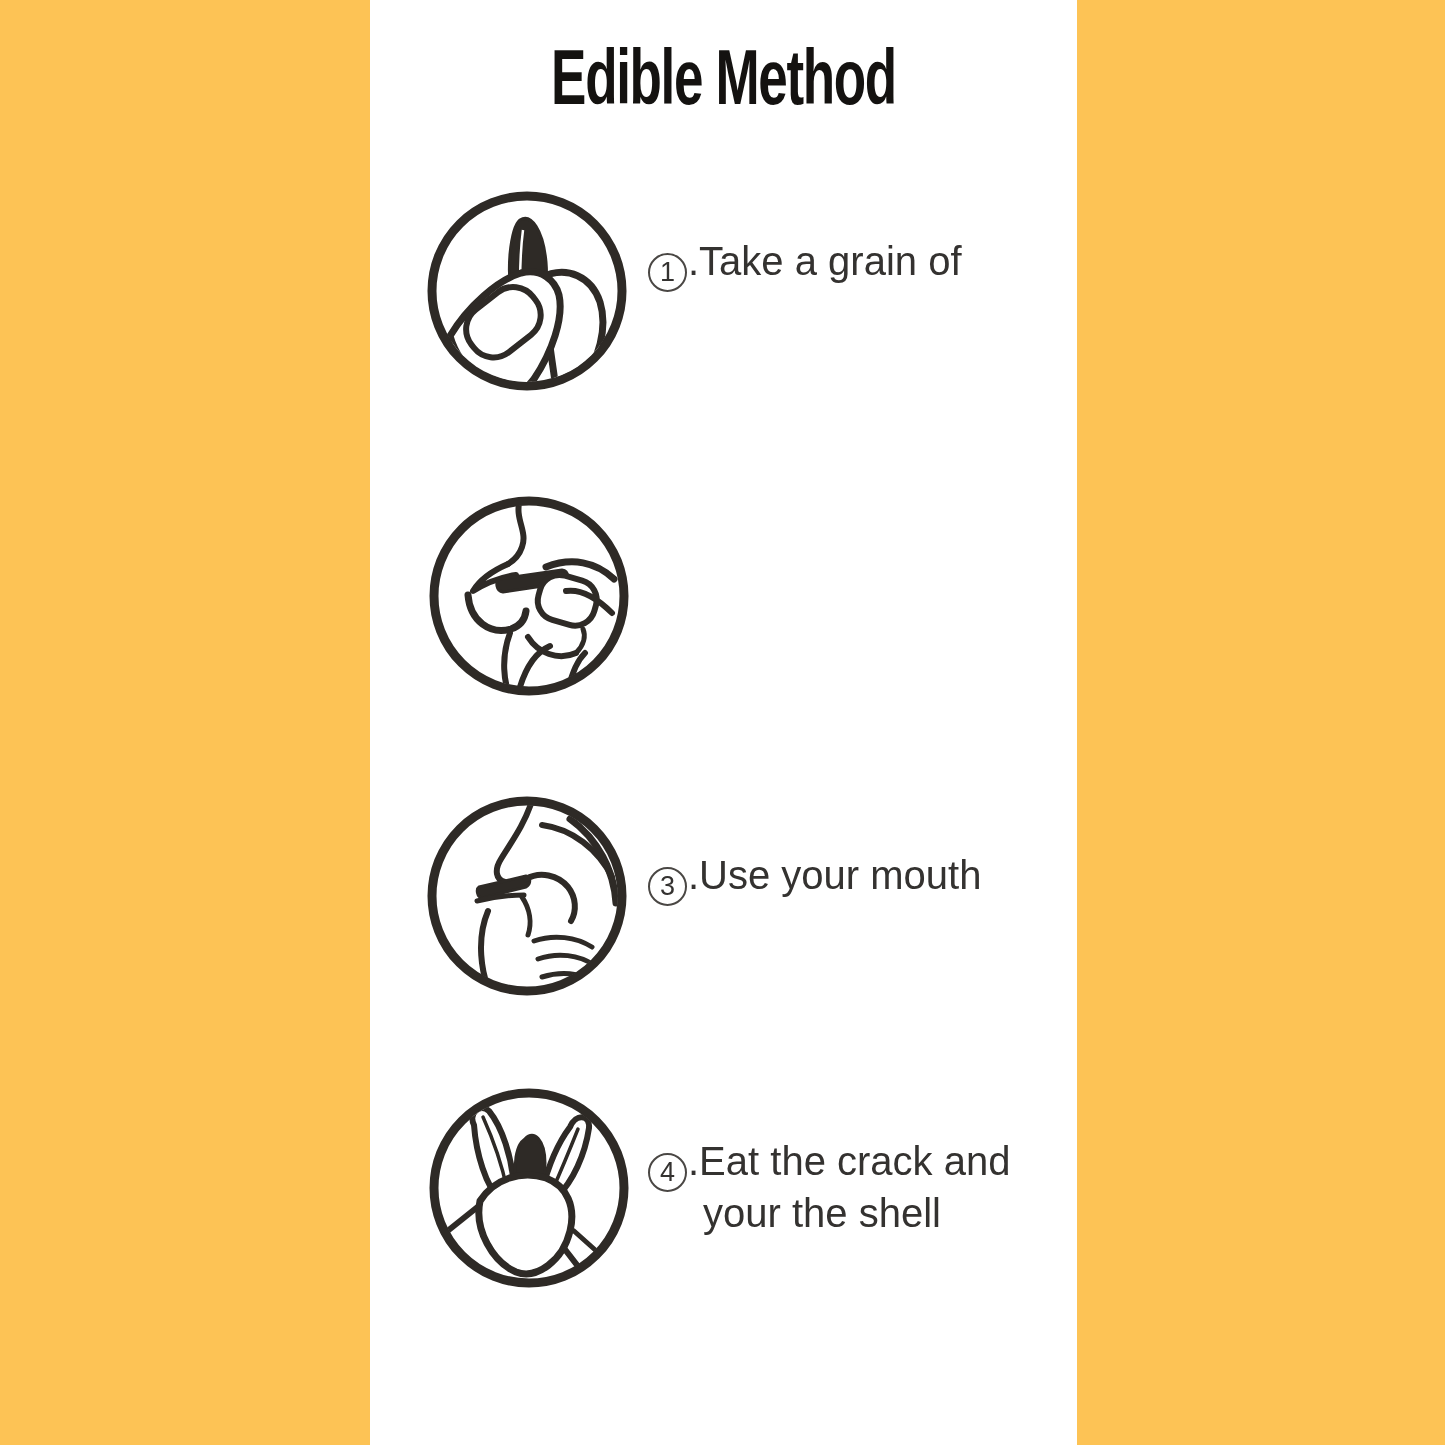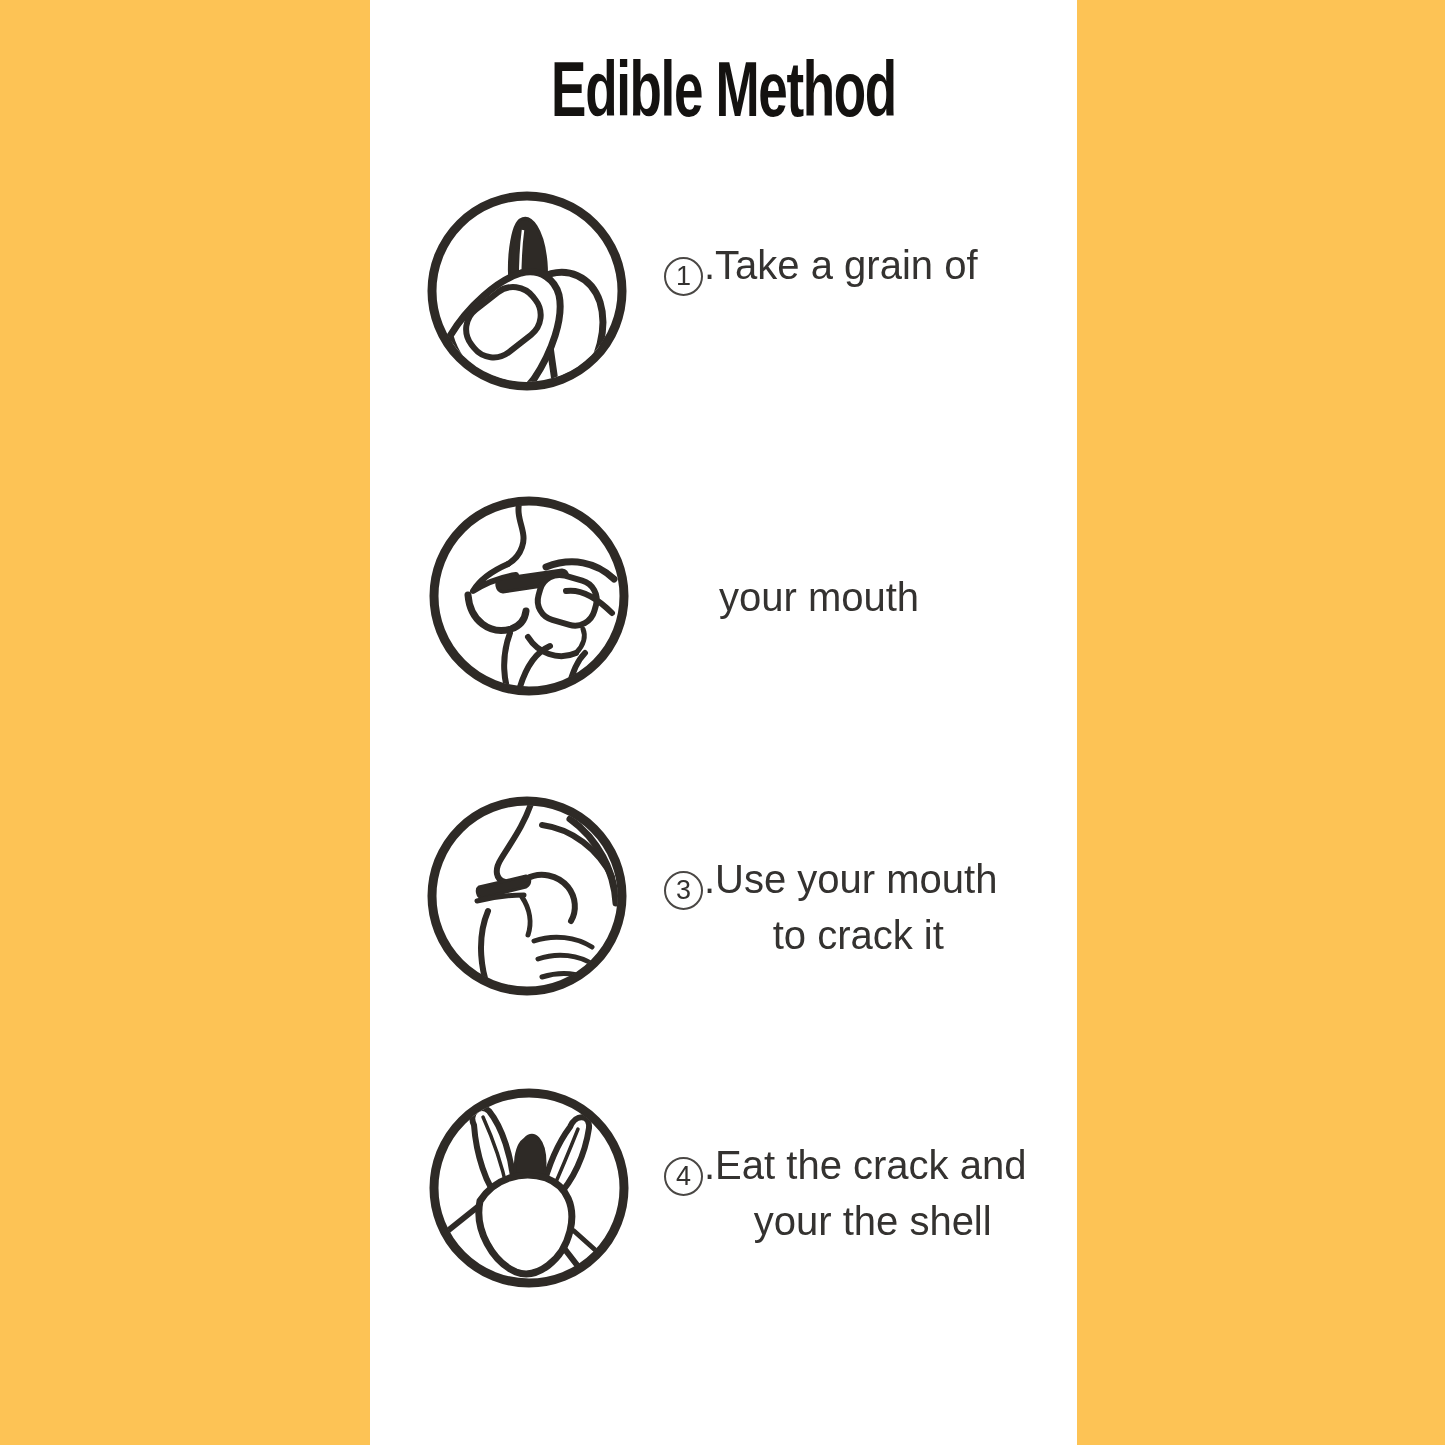--- a/index.html
+++ b/index.html
@@ -9,40 +9,39 @@
     background: #FDC355;
     font-family: "Liberation Sans", sans-serif;
     overflow: hidden;
   }
   .panel {
     position: absolute; left: 370px; top: 0;
     width: 707px; height: 1445px;
     background: #ffffff;
   }
   .title {
-    position: absolute; left: 370px; top: 44px; width: 707px;
+    position: absolute; left: 370px; top: 32px; width: 707px;
     text-align: center;
     font-size: 78px; font-weight: bold; color: #141210;
     white-space: nowrap;
   }
   .title-inner {
     display: inline-block;
     transform: scaleX(0.68);
     transform-origin: center;
     letter-spacing: -2px;
   }
   .step-icon {
     position: absolute; width: 210px; height: 210px;
   }
   .step-text {
-    position: absolute; left: 664px;
-    font-size: 40px; line-height: 50px;
+    position: absolute; left: 648px;
+    font-size: 40px; line-height: 42px;
     color: #343230;
     white-space: nowrap;
-    text-align: center;
   }
   .numcircle {
     display: inline-flex; align-items: center; justify-content: center;
     width: 39px; height: 39px; box-sizing: border-box;
     border: 2.5px solid #4a4744; border-radius: 50%;
     font-size: 27px; color: #343230;
     vertical-align: -6px; margin-right: 1px;
   }
   .line2 { padding-left: 55px; }
   .line2.brandline { padding-left: 30px; }
@@ -110,21 +109,20 @@
         </g>
       <path class="ink" d="M188,122 C172,106 156,98 142,100" stroke-width="6"></path>
       <path class="ink" d="M104,146 C114,162 134,170 152,162" stroke-width="6"></path>
       <path class="ink" d="M152,162 C160,154 162,145 159,138" stroke-width="5"></path>
       <path class="ink" d="M92,212 C98,182 110,162 126,155" stroke-width="6"></path>
       <path class="ink" d="M142,212 C145,190 151,172 161,162" stroke-width="6"></path>
     </g>
   </svg>
 </div>
 <div class="step-text" style="top:572px;">
-  <div class="line2">your mouth</div>
 </div>
 
 <div class="step-icon" style="left:422px; top:791px;">
   <svg width="210" height="210" viewBox="0 0 210 210">
     <defs>
         <clipPath id="c3">
           <circle cx="105" cy="105" r="91"></circle>
         </clipPath>
       </defs>
     <circle class="ink" cx="105" cy="105" r="95" fill="#ffffff" stroke-width="9"></circle>
@@ -138,21 +136,20 @@
       <path class="ink" d="M104,88 C118,80 136,84 146,96 C154,106 155,120 149,130" stroke-width="6"></path>
       <path class="ink" d="M100,106 C108,118 110,132 106,144" stroke-width="5"></path>
       <path class="ink" d="M112,150 C132,143 154,146 170,156" stroke-width="5"></path>
       <path class="ink" d="M116,168 C136,161 157,164 172,174" stroke-width="5"></path>
       <path class="ink" d="M120,186 C139,180 158,182 170,190" stroke-width="5"></path>
     </g>
   </svg>
 </div>
 <div class="step-text" style="top:854px;">
   <div><span class="numcircle">3</span><span>.Use your mouth</span></div>
-  <div class="line2">to crack it</div>
 </div>
 
 <div class="step-icon" style="left:424px; top:1083px;">
   <svg width="210" height="210" viewBox="0 0 210 210">
     <defs>
         <clipPath id="c4">
           <circle cx="105" cy="105" r="91"></circle>
         </clipPath>
       </defs>
     <circle class="ink" cx="105" cy="105" r="95" fill="#ffffff" stroke-width="9"></circle>

